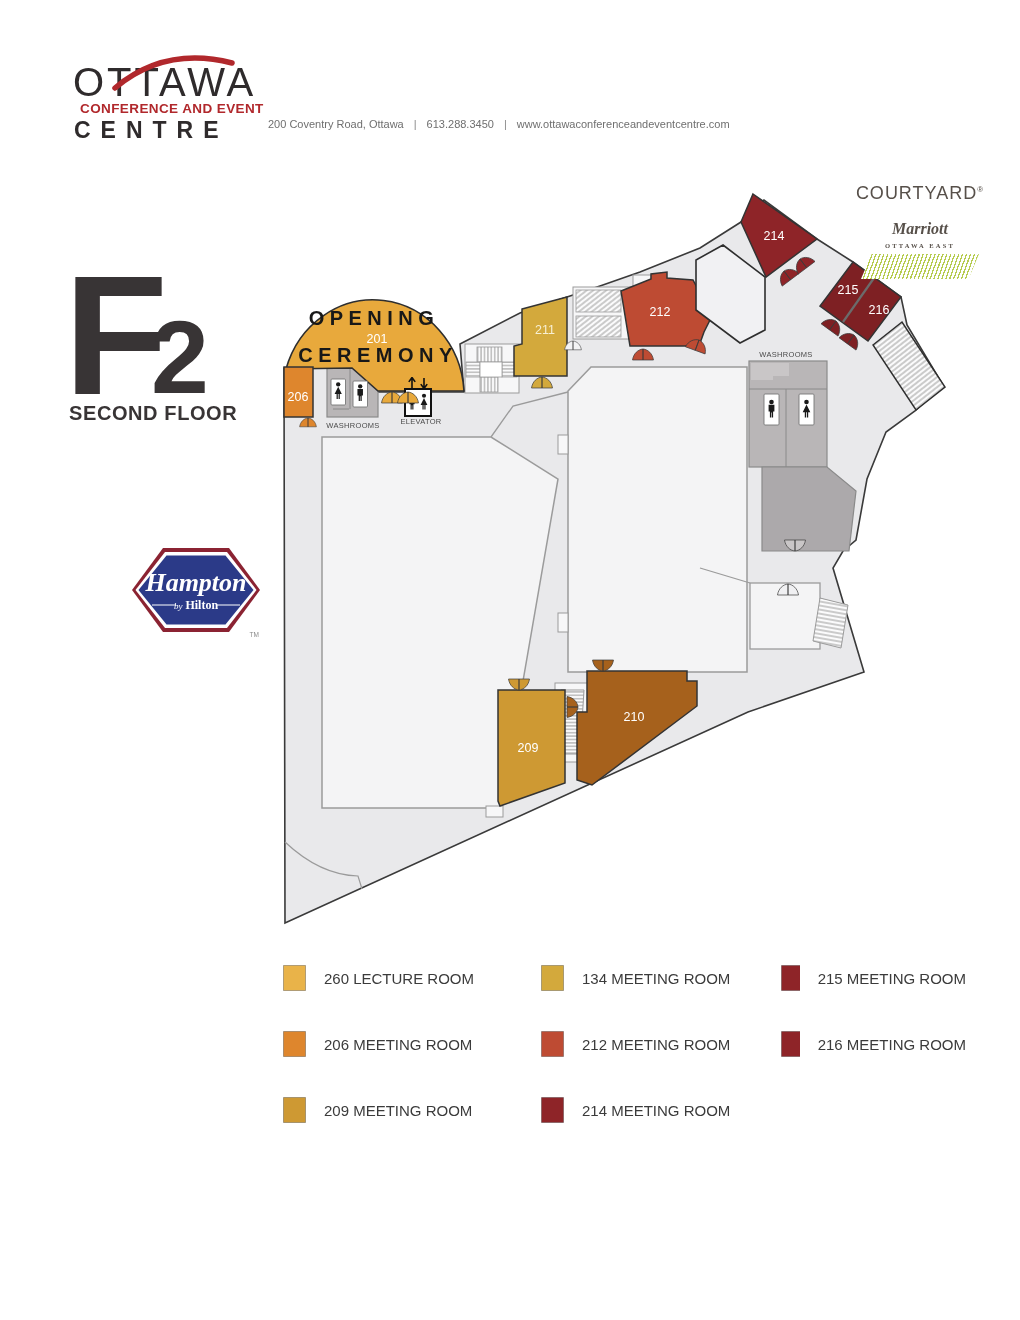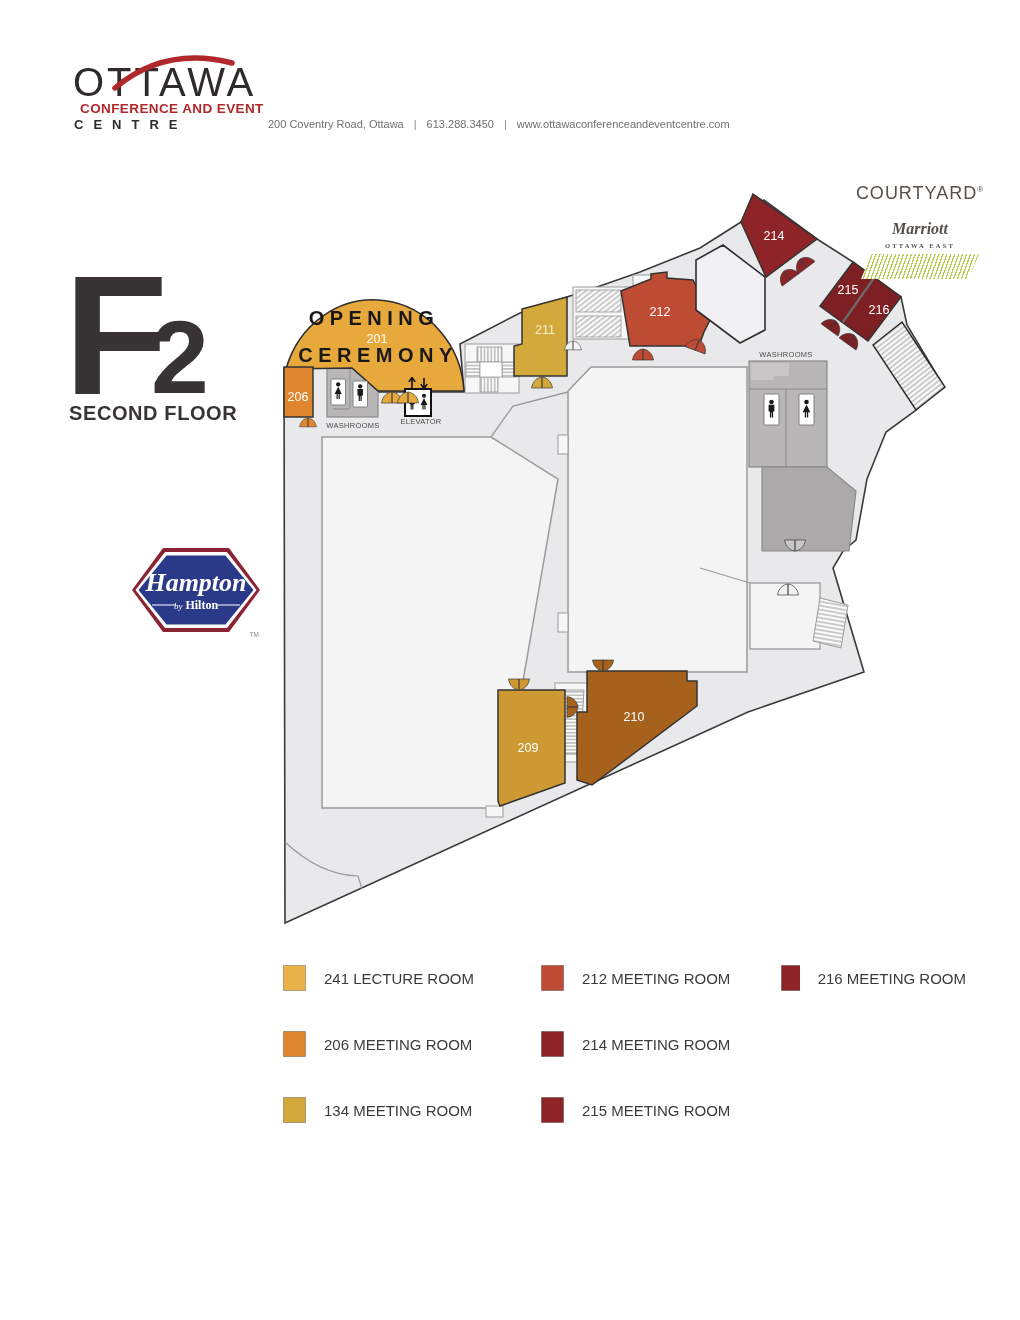--- a/index.html
+++ b/index.html
@@ -3,21 +3,21 @@
 <meta charset="utf-8">
 <style>
   html,body{margin:0;padding:0;background:#ffffff;}
   #page{position:relative;width:1020px;height:1320px;background:#fff;overflow:hidden;
         font-family:"Liberation Sans",sans-serif;}
   .abs{position:absolute;}
 
   
   .logo-word{left:73px;top:62px;font-size:40px;font-weight:400;letter-spacing:3px;color:#2f2b2c;line-height:1;}
   .logo-sub{left:74px;top:101px;font-size:13.5px;font-weight:700;letter-spacing:0.4px;color:#b1282c;margin-left:6px;}
-  .logo-centre{left:74px;top:117px;font-size:13px;font-weight:700;letter-spacing:10px;color:#2f2b2c;}
+  .logo-centre{left:74px;top:117px;font-size:23px;font-weight:700;letter-spacing:10px;color:#2f2b2c;}
   .address{left:268px;top:118px;font-size:11px;color:#6f6f6f;white-space:nowrap;}
   .address .sep{margin:0 10px;color:#8a8a8a;}
 
   
   .f-letter{left:64px;top:250px;font-size:170px;font-weight:700;line-height:1;color:#383435;}
   .f-number{left:151px;top:305px;font-size:104px;font-weight:700;line-height:1;color:#383435;}
   .f-floor{left:69px;top:402px;font-size:20px;font-weight:700;letter-spacing:0.6px;color:#383435;}
 
   
   .cy{left:853px;top:183px;width:134px;text-align:center;color:#57504a;}
@@ -214,30 +214,36 @@
     <line x1="84" y1="59" x2="108" y2="59" stroke="#ffffff" stroke-width="1"></line>
     <text x="64" y="63" text-anchor="middle" fill="#ffffff" font-family="Liberation Serif,serif"><tspan font-style="italic" font-size="9">by</tspan><tspan dx="3" font-weight="700" font-size="12">Hilton</tspan></text>
     <text x="127" y="91" text-anchor="end" font-size="6.5" fill="#8a8a8a">TM</text>
   </svg>
 
   <div class="abs legend">
     <div class="lg-item">
       <svg width="23" height="26">
           <rect x="0.5" y="0.5" width="22" height="25" stroke="rgba(0,0,0,0.28)" fill="#E9B349"></rect>
         </svg>
-      <span class="lg-label">241 LECTURE ROOM</span>
+      <span class="lg-label">260 LECTURE ROOM</span>
     </div>
     <div class="lg-item">
       <svg width="23" height="26">
           <rect x="0.5" y="0.5" width="22" height="25" stroke="rgba(0,0,0,0.28)" fill="#DE862D"></rect>
         </svg>
       <span class="lg-label">206 MEETING ROOM</span>
     </div>
     <div class="lg-item">
       <svg width="23" height="26">
+          <rect x="0.5" y="0.5" width="22" height="25" stroke="rgba(0,0,0,0.28)" fill="#CE9933"></rect>
+        </svg>
+      <span class="lg-label">209 MEETING ROOM</span>
+    </div>
+    <div class="lg-item">
+      <svg width="23" height="26">
           <rect x="0.5" y="0.5" width="22" height="25" stroke="rgba(0,0,0,0.28)" fill="#D3A93C"></rect>
         </svg>
       <span class="lg-label">134 MEETING ROOM</span>
     </div>
     <div class="lg-item">
       <svg width="23" height="26">
           <rect x="0.5" y="0.5" width="22" height="25" stroke="rgba(0,0,0,0.28)" fill="#BE4B33"></rect>
         </svg>
       <span class="lg-label">212 MEETING ROOM</span>
     </div>

